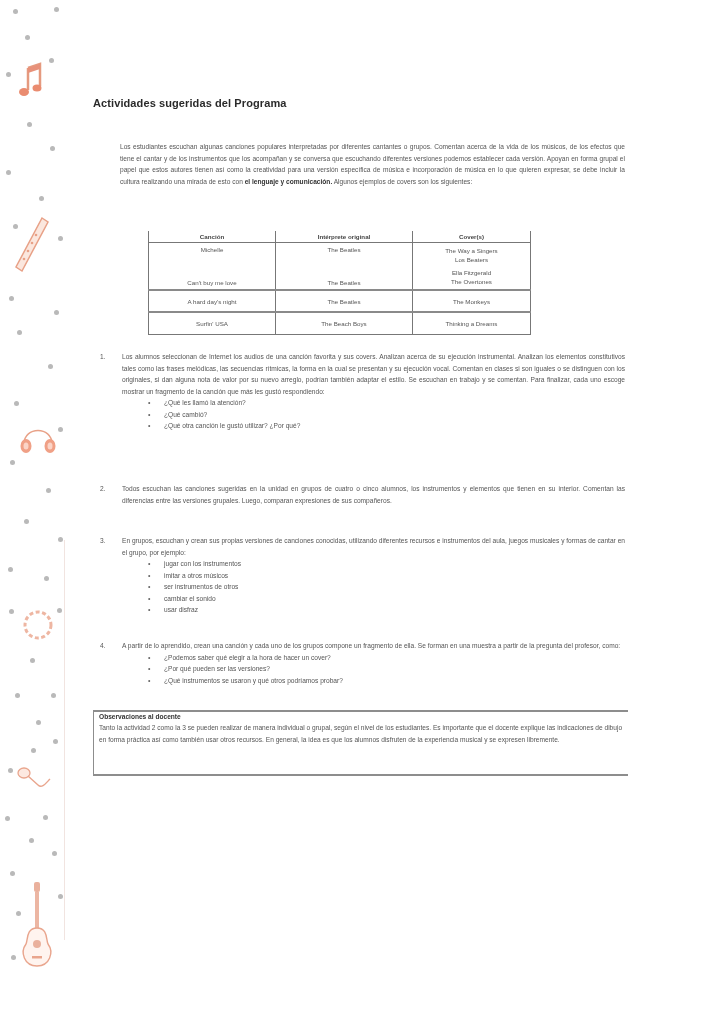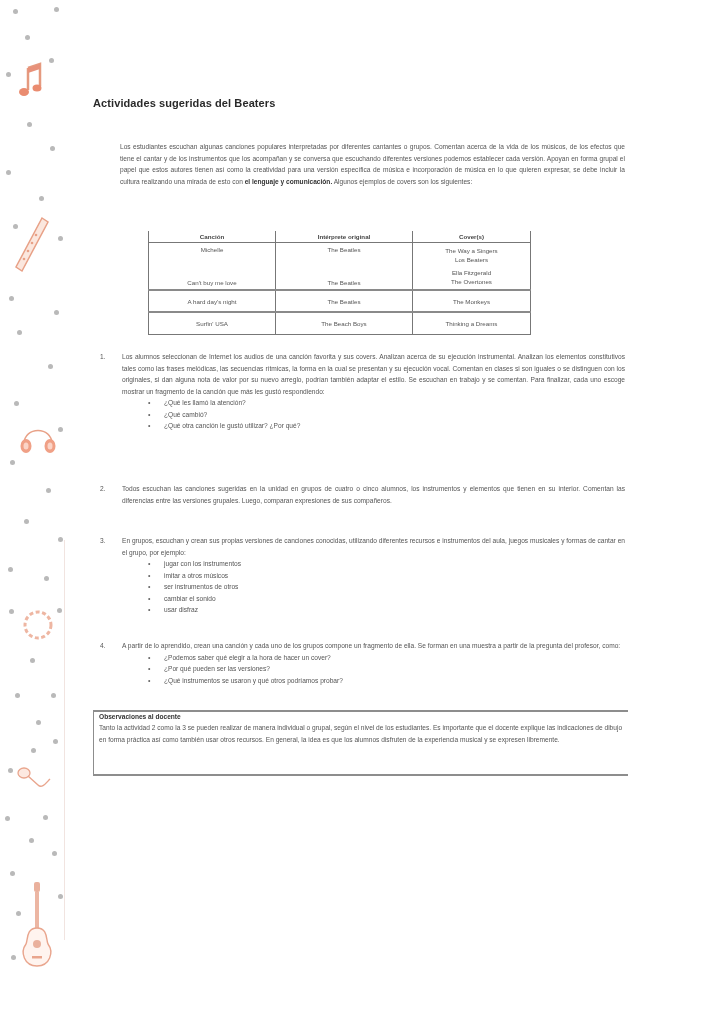--- a/index.html
+++ b/index.html
@@ -133,21 +133,21 @@
     <rect x="18" y="2" width="6" height="10" rx="2" fill="#eab19d"></rect>
     <rect x="19" y="12" width="4" height="38" fill="#ecb6a3"></rect>
     <path d="M21 48 C10 48, 12 60, 10 64 C4 72, 8 86, 21 86 C34 86, 38 72, 32 64 C30 60, 32 48, 21 48 Z" fill="#fff4ef" stroke="#e9a58d" stroke-width="1.4"></path>
     <circle cx="21" cy="64" r="4" fill="#eab19d"></circle>
     <rect x="16" y="76" width="10" height="2.5" fill="#e9a58d"></rect>
   </svg>
 </div>
 
 <div class="page">
 
-  <div class="title">Actividades sugeridas del Beaters</div>
+  <div class="title">Actividades sugeridas del Programa</div>
 
   <div class="para intro">
     <span>Los estudiantes escuchan algunas canciones populares interpretadas por diferentes cantantes o grupos. Comentan acerca de la vida de los músicos, de los efectos que tiene el cantar y de los instrumentos que los acompañan y se conversa que escuchando diferentes versiones podemos establecer cada versión. Apoyan en forma grupal el papel que estos autores tienen así como la creatividad para una versión específica de música e incorporación de música en lo que quieren expresar, se debe incluir la cultura realizando una mirada de esto con</span>
     <span class="bold">el lenguaje y comunicación.</span>
     <span>Algunos ejemplos de covers son los siguientes:</span>
   </div>
 
   <table class="songs">
     <thead>
       <tr>

